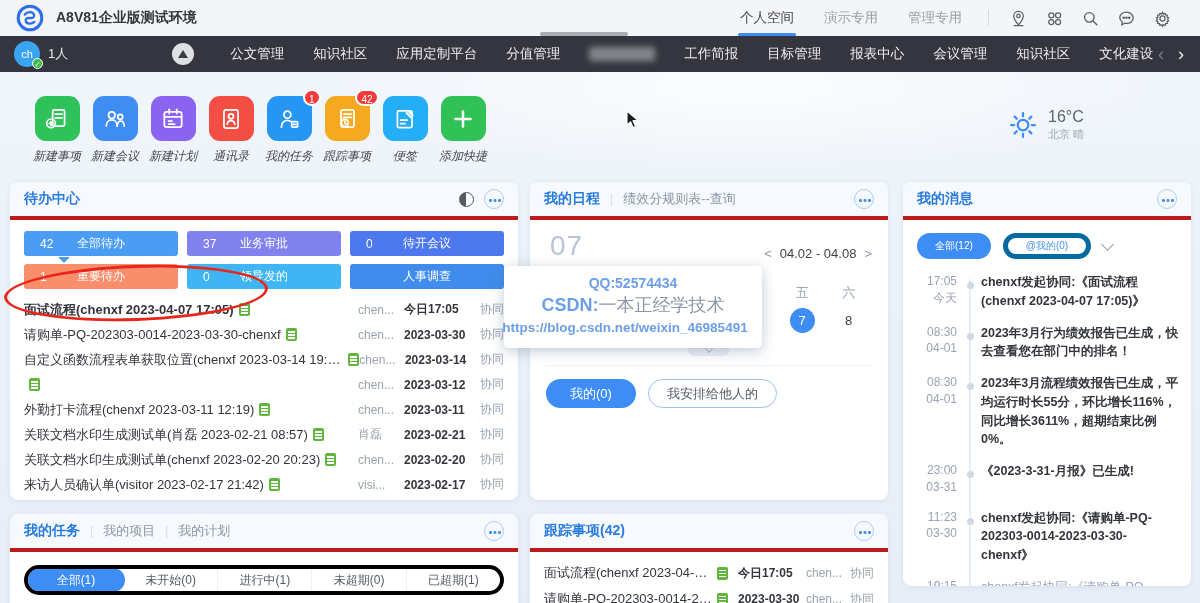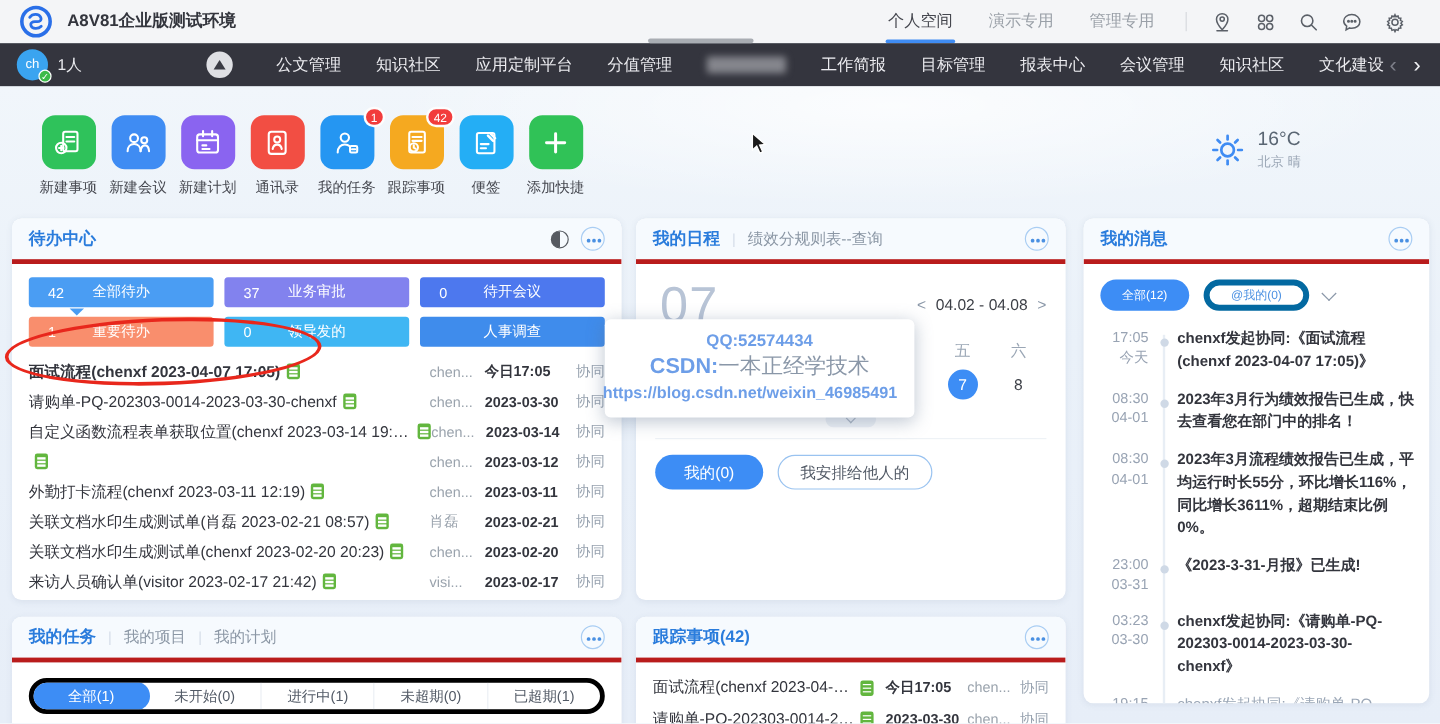--- a/index.html
+++ b/index.html
@@ -48,21 +48,21 @@
           background:radial-gradient(ellipse 600px 120px at 62% 10%, rgba(255,255,255,.75), rgba(255,255,255,0) 70%); }
 
   
   .qa-row { position:absolute; left:28px; top:24px; display:flex; }
   .qa { width:58px; display:flex; flex-direction:column; align-items:center; cursor:pointer; }
   .qa-ic { position:relative; width:45px; height:45px; border-radius:11px; display:flex; align-items:center; justify-content:center; }
   .qa-ic svg { display:block; }
   .qa-badge { position:absolute; top:-7px; right:-9px; min-width:17px; height:17px; padding:0 4px; border-radius:9px;
               background:#f23c3c; color:#fff; font-size:10px; line-height:17px; text-align:center; border:2px solid #fdfdfd; }
   .qa-badge:empty { display:none; }
-  .qa-label { margin-top:7px; font-size:12px; color:#45474f; white-space:nowrap; }
+  .qa-label { margin-top:7px; font-size:12px; color:#45474f; white-space:nowrap;font-style:italic; }
 
   
   .weather { position:absolute; left:1008px; top:36px; display:flex; align-items:center; gap:10px; }
   .wx-temp { font-size:16px; color:#5a6673; }
   .wx-city { font-size:11px; color:#9aa6b5; margin-top:1px; }
 
   
   .card { position:absolute; background:#fff; border-radius:8px; box-shadow:0 1px 5px rgba(90,110,140,.10); overflow:hidden; }
   .card-hd { height:38px; background:#f6fafe; border-bottom:4px solid #b91c1c; display:flex; align-items:center; padding:0 14px;text-align:center; }
   .card-title { font-size:14px; font-weight:bold; color:#2a7cdc; cursor:pointer; }
@@ -102,21 +102,21 @@
   .t-sender { width:46px; font-size:12px; color:#9aa3ad; white-space:nowrap; }
   .t-date { width:74px; font-size:12px; color:#33353d; font-weight:bold; white-space:nowrap; }
   .t-tag { width:26px; text-align:right; font-size:12px; color:#98a3b0; }
 
   
   .red-ellipse { position:absolute; left:4px; top:193px; width:264px; height:56px; border:3px solid #e8271c;
                  border-radius:50%; transform:rotate(-2deg); pointer-events:none; z-index:30; }
 
   
   .sc-top { position:relative; height:58px; }
-  .sc-day { position:absolute; left:20px; top:10px; font-size:42px; font-weight:300; color:#b8c4d6; letter-spacing:1px; }
+  .sc-day { position:absolute; left:20px; top:10px; font-size:28px; font-weight:300; color:#b8c4d6; letter-spacing:1px; }
   .sc-range { position:absolute; right:16px; top:26px; display:flex; align-items:center; gap:8px; font-size:13px; color:#3c3f46; }
   .sc-arrow { color:#8a97a8; font-size:13px; cursor:pointer; }
   .sc-grid { display:grid; grid-template-columns:repeat(7,1fr); margin:6px 16px 0; row-gap:16px; justify-items:center; }
   .wk { font-size:13px; color:#9aa6b5; }
   .dy { width:25px; height:25px; border-radius:50%; font-size:13px; color:#3c3f46; display:flex; align-items:center; justify-content:center; cursor:pointer; }
   .dy.active { background:#3d8df5; color:#fff; }
   .sc-caret { width:42px; height:13px; background:#edf1f6; border-radius:7px; margin:10px auto 0; display:flex; align-items:center; justify-content:center; cursor:pointer; }
   .sc-caret i { width:6px; height:6px; border-right:1.5px solid #aab4c2; border-bottom:1.5px solid #aab4c2; transform:rotate(45deg) translate(-1px,-1px); }
   .sc-hr { border:none; border-top:1px solid #eef2f6; margin:9px 16px 0; }
   .sc-btns { display:flex; align-items:center; gap:12px; margin:13px 16px 0; }
@@ -643,21 +643,21 @@
             <div class="mtime">
               <div>23:00</div>
               <div>03-31</div>
             </div>
             <span class="mdot"></span>
             <div class="mtext">《2023-3-31-月报》已生成!</div>
           </div>
 
           <div class="msg">
             <div class="mtime">
-              <div>03:23</div>
+              <div>11:23</div>
               <div>03-30</div>
             </div>
             <span class="mdot"></span>
             <div class="mtext">chenxf发起协同:《请购单-PQ-202303-0014-2023-03-30-chenxf》</div>
           </div>
 
           <div class="msg read">
             <div class="mtime">
               <div>19:15</div>
 

